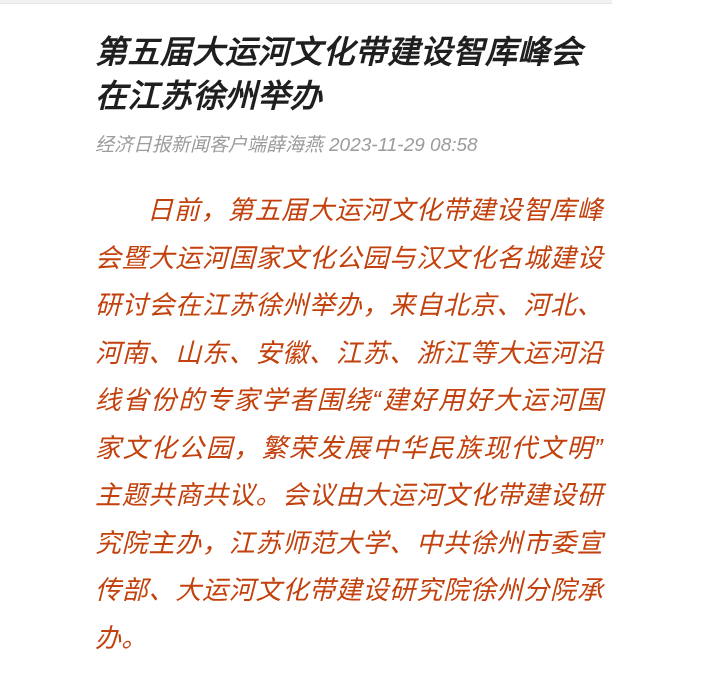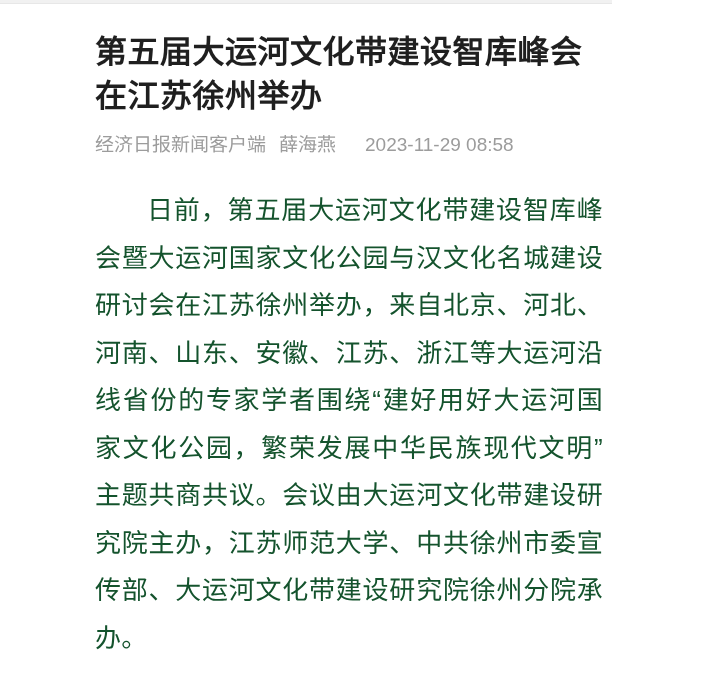--- a/index.html
+++ b/index.html
@@ -8,20 +8,21 @@
     padding: 0;
     background: #ffffff;
     font-family: "Liberation Sans", "DejaVu Sans", sans-serif;
   }
   .page {
     position: relative;
     width: 612px;
     height: 673px;
     background: #ffffff;
     overflow: hidden;
+    font-style: italic;
   }
   .top-strip {
     width: 100%;
     height: 4px;
     background: #f1f1f1;
     border-bottom: 1px solid #e7e7e7;
   }
   .article {
     margin-left: 95px;
     width: 508px;
@@ -35,27 +36,27 @@
     color: #1f1f1f;
     letter-spacing: 0.5px;
   }
   .byline {
     margin-top: 16px;
     font-size: 19px;
     line-height: 22px;
     color: #9c9c9c;
     white-space: nowrap;
   }
-  .byline .source { margin-right: 13px; }
-  .byline .author { margin-right: 29px; }
+  .byline .source { }
+  .byline .author { margin-right: 6px; }
   .article-body p {
     margin: 31px 0 0 0;
     font-size: 26px;
     line-height: 47.5px;
-    color: #14532d;
+    color: #c2410c;
     text-align: justify;
     text-indent: 2em;
     letter-spacing: 0.3px;
   }
 </style>
 </head>
 <body>
 
 <div class="page">
   <div class="top-strip"></div>

